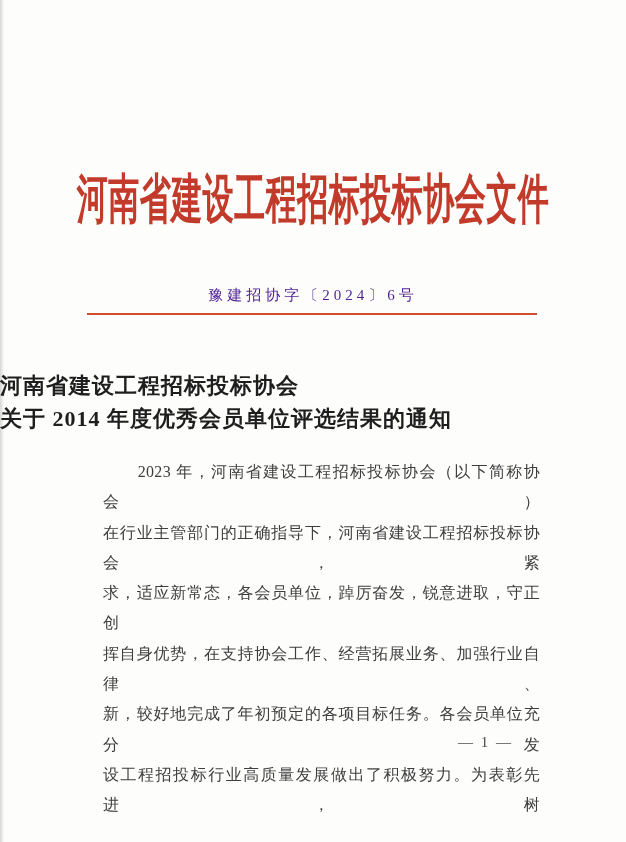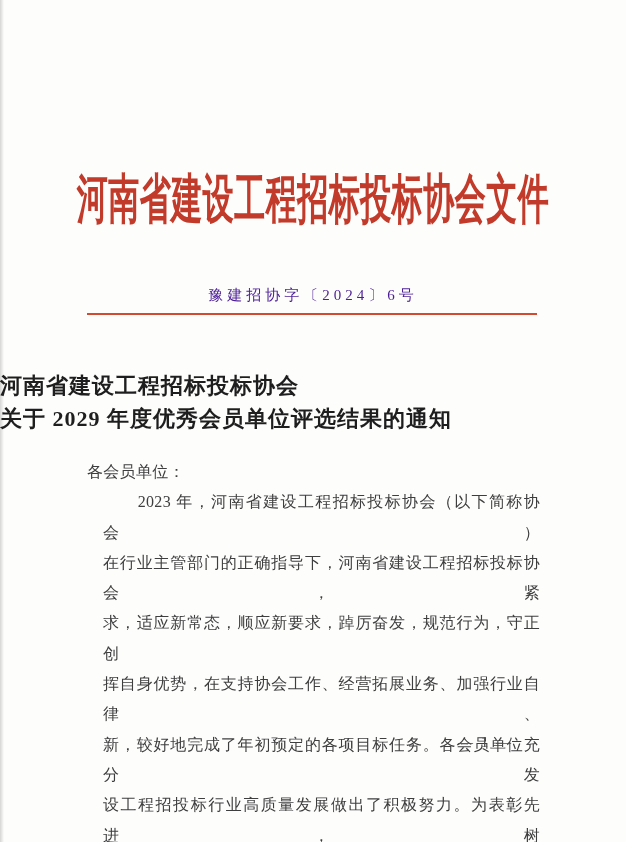--- a/index.html
+++ b/index.html
@@ -106,28 +106,27 @@
 <div class="page">
 
   <div class="letterhead">河南省建设工程招标投标协会文件</div>
 
   <div class="doc-number">豫建招协字〔2024〕6号</div>
 
   <div class="red-rule"></div>
 
   <div class="doc-title">
     <div>河南省建设工程招标投标协会</div>
-    <div>关于 2029 年度优秀会员单位评选结果的通知</div>
+    <div>关于 2014 年度优秀会员单位评选结果的通知</div>
   </div>
 
   <div class="body-block">
-    <div class="salutation">各会员单位：</div>
     <div class="bline">　　2023 年，河南省建设工程招标投标协会（以下简称协会）</div>
     <div class="bline">在行业主管部门的正确指导下，河南省建设工程招标投标协会，紧</div>
-    <div class="bline">求，适应新常态，顺应新要求，踔厉奋发，规范行为，守正创</div>
+    <div class="bline">求，适应新常态，各会员单位，踔厉奋发，锐意进取，守正创</div>
     <div class="bline">挥自身优势，在支持协会工作、经营拓展业务、加强行业自律、</div>
     <div class="bline">新，较好地完成了年初预定的各项目标任务。各会员单位充分发</div>
     <div class="bline">设工程招投标行业高质量发展做出了积极努力。为表彰先进，树</div>
   </div>
 
   <div class="page-number">— 1 —</div>
 
 </div>
 
 </body></html>

